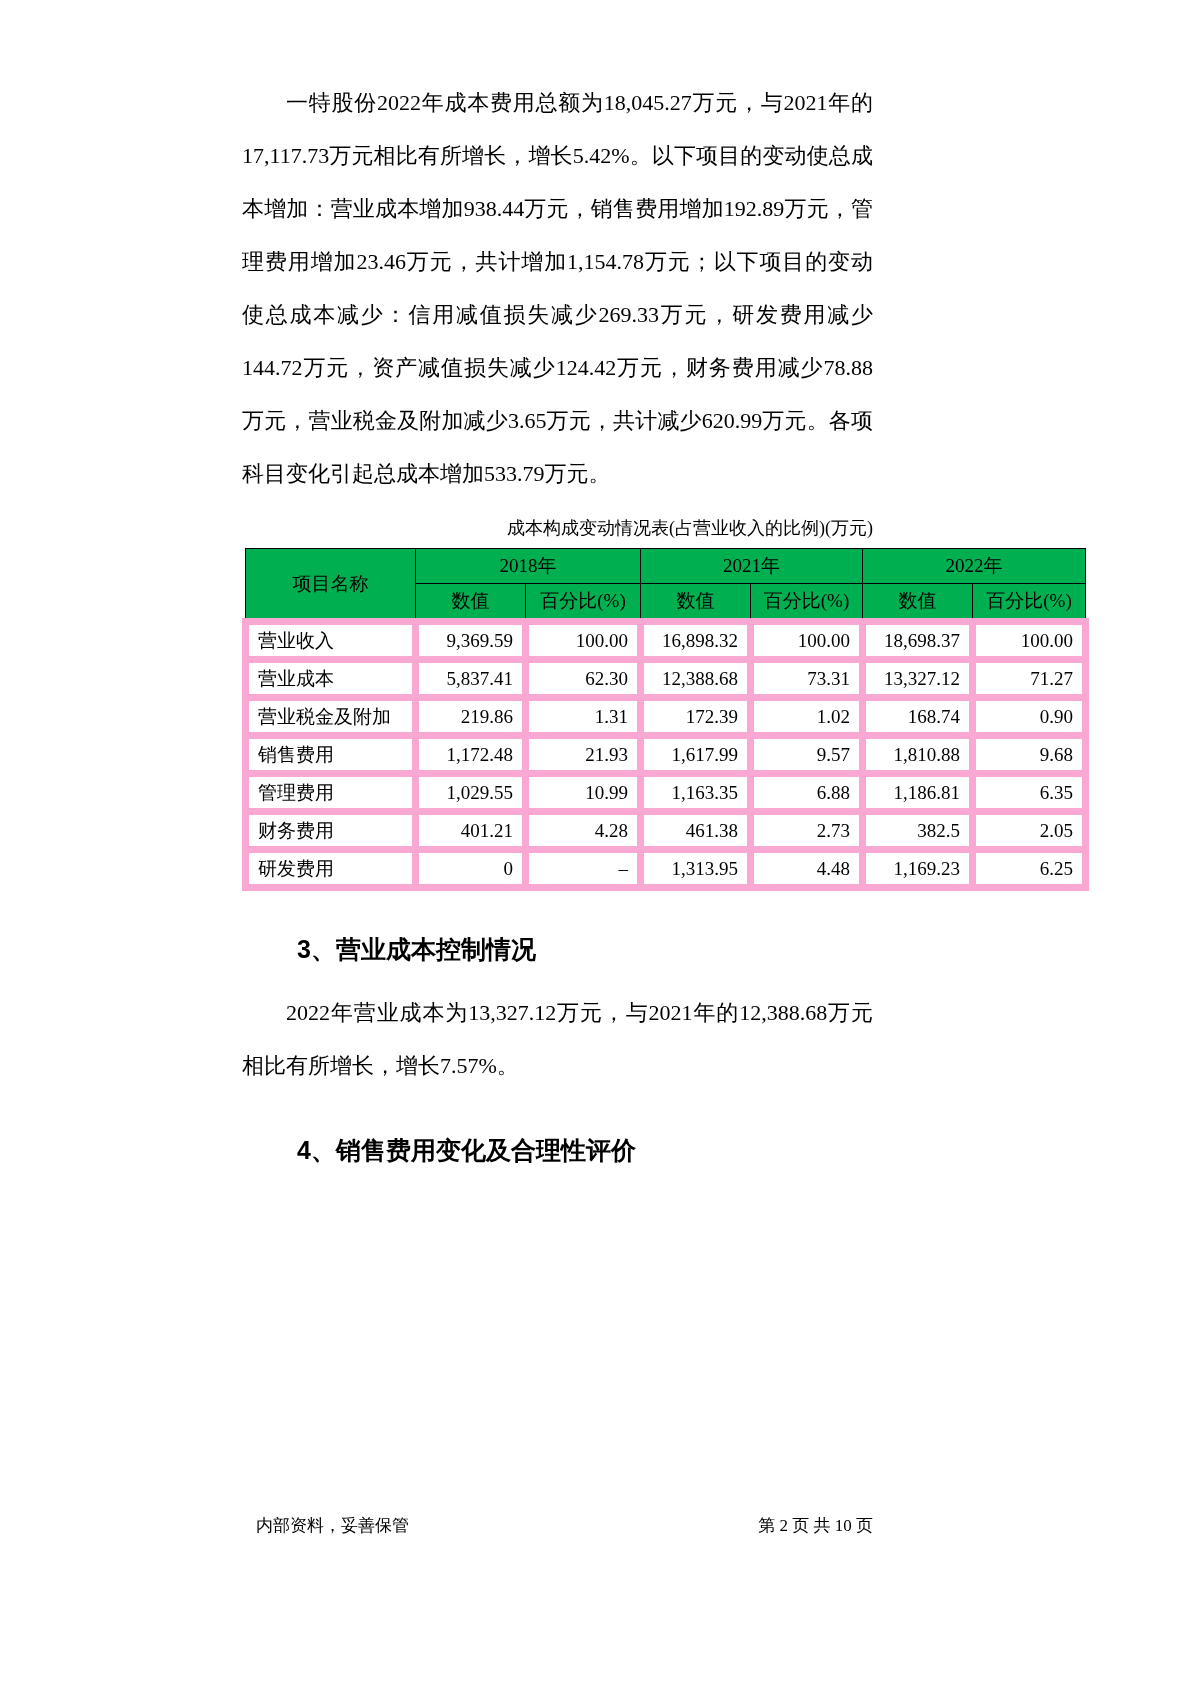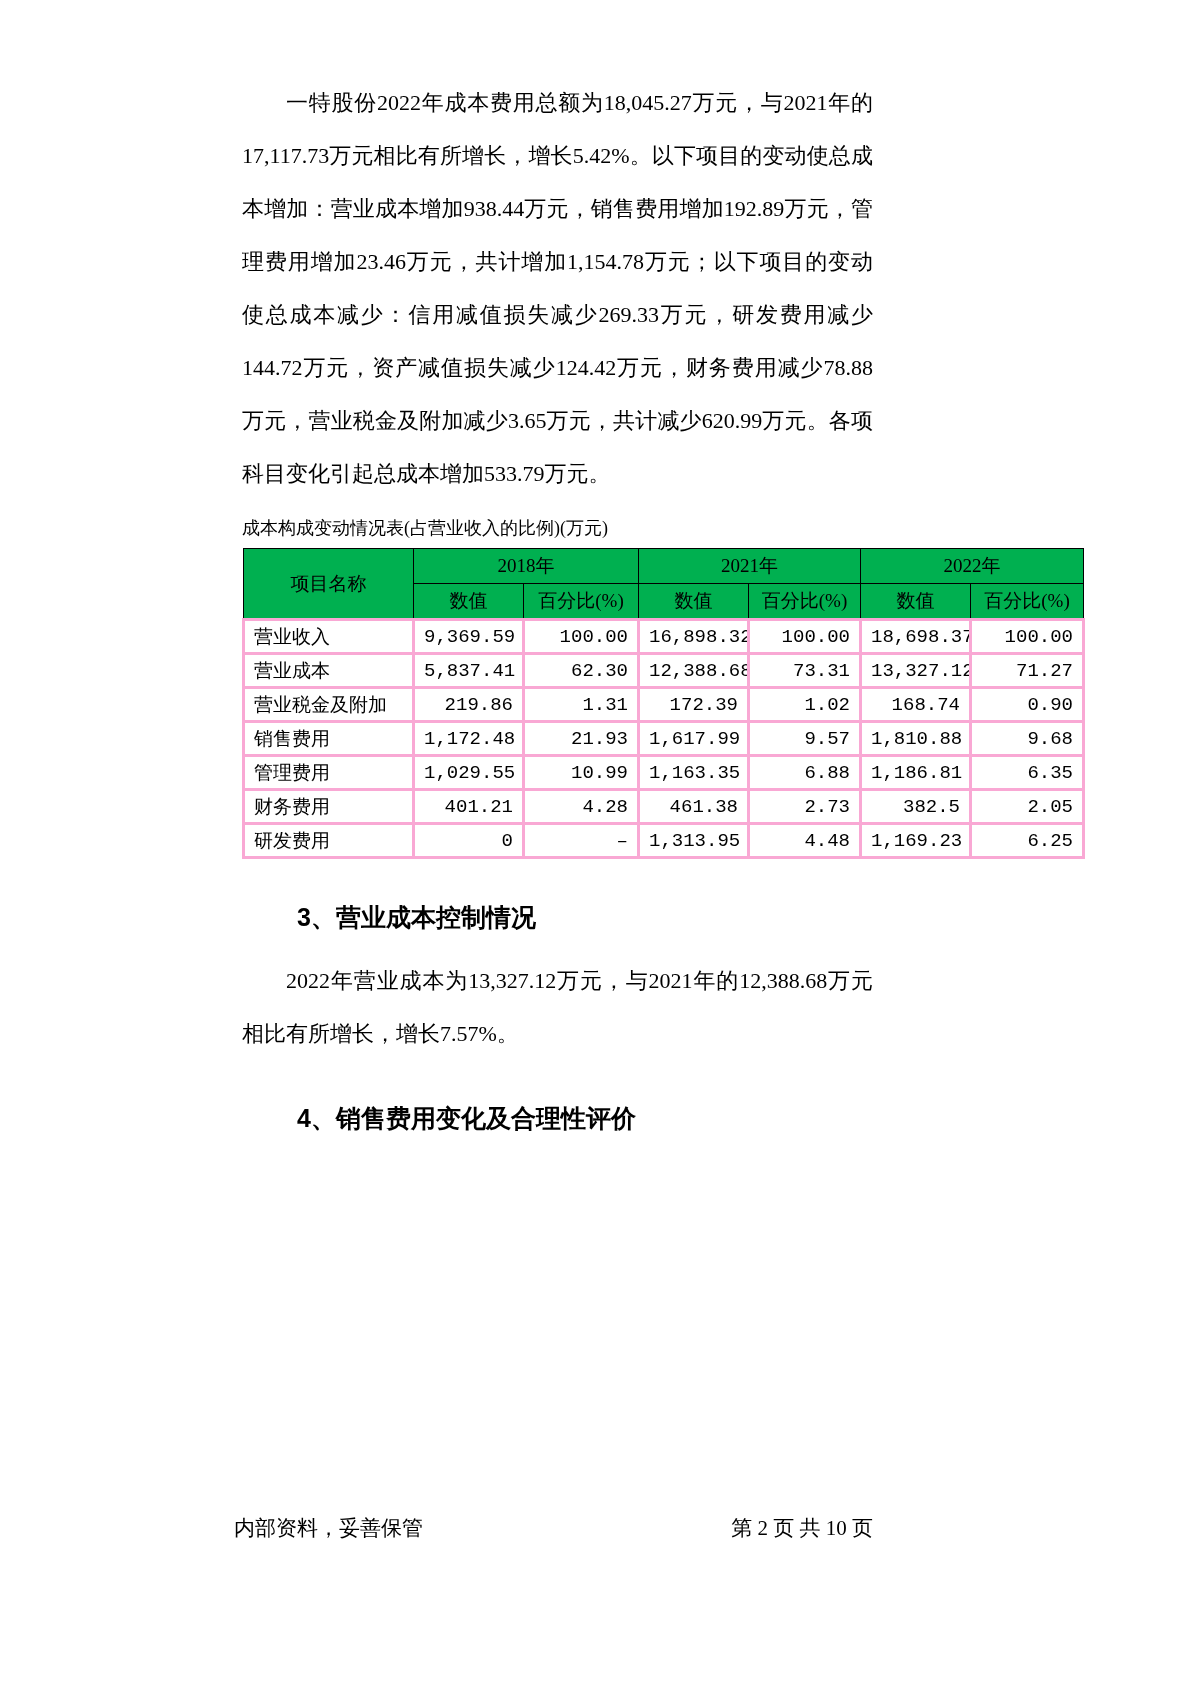--- a/index.html
+++ b/index.html
@@ -16,64 +16,63 @@
   }
   .para {
     font-size: 22px;
     line-height: 53px;
     text-align: justify;
     text-indent: 2em;
     margin: 0;
   }
   .table-title {
     font-size: 18px;
-    text-align: left;
+    text-align: right;
     margin: 16px 0 8px 0;
   }
   table.cost-table {
     border-collapse: collapse;
     width: 100%;
     font-size: 19px;
     table-layout: fixed;
   }
   table.cost-table th {
     background: #00B050;
     font-weight: normal;
     border: 1px solid #000000;
     height: 34px;
     text-align: center;
     padding: 0 4px;
     overflow: hidden;
   }
   table.cost-table td {
-    border: 3px solid #f9a8d4;
+    border: 7px solid #f9a8d4;
     height: 31px;
     padding: 0 9px;
     overflow: hidden;
     white-space: nowrap;
-    font-family: Liberation Mono, monospace;
   }
   td.cell-name { text-align: left; padding-left: 10px; }
   td.cell-num  { text-align: right; }
   .heading {
     font-family: "Liberation Sans", "DejaVu Sans", sans-serif;
     font-weight: bold;
     font-size: 25px;
     margin: 42px 0 20px 0;
     text-indent: 2.2em;
   }
   .footer {
     position: absolute;
     top: 1498px;
-    left: 127px;
+    left: 149px;
     right: 211px;
     display: flex;
     justify-content: space-between;
     align-items: baseline;
-    font-size: 21px;
+    font-size: 17px;
   }
   .footer-left { font-family: "Liberation Sans", "DejaVu Sans", sans-serif; }
   .footer-right { font-family: "Liberation Serif", "DejaVu Serif", serif; }
 </style>
 </head>
 <body>
 
 <div class="page">
 
   <p class="para">一特股份2022年成本费用总额为18,045.27万元，与2021年的17,117.73万元相比有所增长，增长5.42%。以下项目的变动使总成本增加：营业成本增加938.44万元，销售费用增加192.89万元，管理费用增加23.46万元，共计增加1,154.78万元；以下项目的变动使总成本减少：信用减值损失减少269.33万元，研发费用减少144.72万元，资产减值损失减少124.42万元，财务费用减少78.88万元，营业税金及附加减少3.65万元，共计减少620.99万元。各项科目变化引起总成本增加533.79万元。</p>

